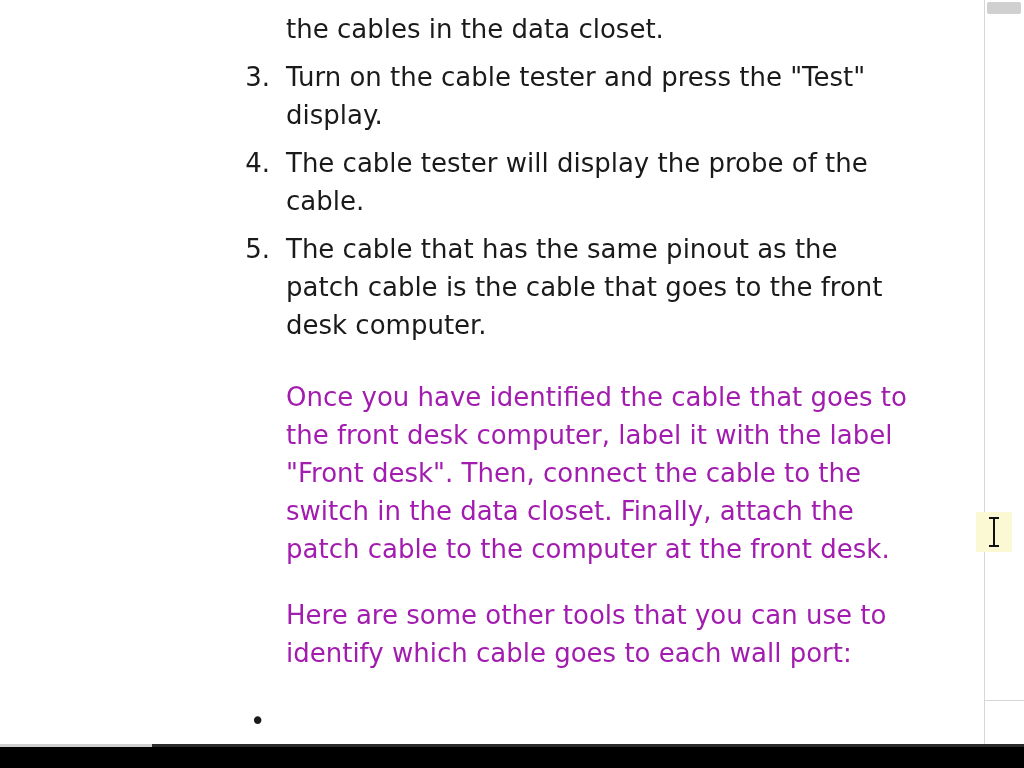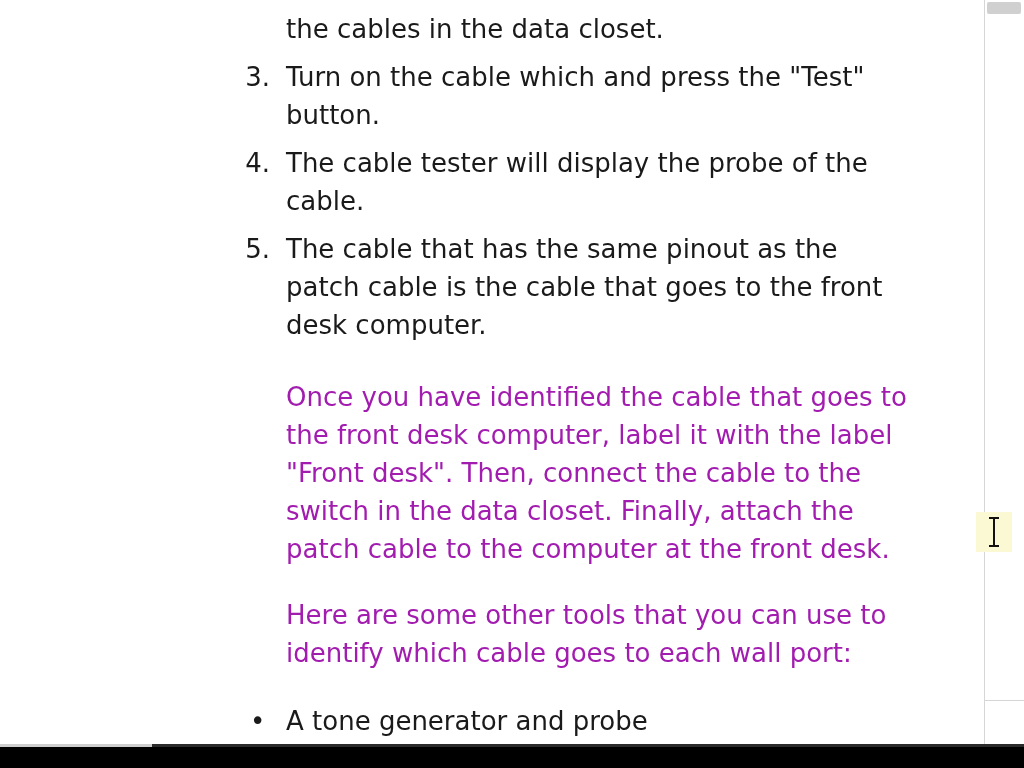--- a/index.html
+++ b/index.html
@@ -180,40 +180,39 @@
 
 <div id="page">
 
   <div class="doc-body">
 
     <div class="top-clip">the cables in the data closet.</div>
 
     <ol class="numbered" style="position:absolute; left:0; top:58px; width:980px;">
       <li>
         <span class="marker">3.</span>
-        <span class="item-text">Turn on the cable which and press the "Test" button.</span>
+        <span class="item-text">Turn on the cable tester and press the "Test" display.</span>
       </li>
       <li>
         <span class="marker">4.</span>
         <span class="item-text">The cable tester will display the probe of the cable.</span>
       </li>
       <li>
         <span class="marker">5.</span>
         <span class="item-text">The cable that has the same pinout as the patch cable is the cable that goes to the front desk computer.</span>
       </li>
     </ol>
 
     <p class="block para" style="top:378px;">Once you have identified the cable that goes to the front desk computer, label it with the label "Front desk". Then, connect the cable to the switch in the data closet. Finally, attach the patch cable to the computer at the front desk.</p>
 
     <p class="block para" style="top:596px;">Here are some other tools that you can use to identify which cable goes to each wall port:</p>
 
     <ul class="bulleted" style="position:absolute; left:0; top:702px; width:980px;">
       <li>
         <span class="bullet">•</span>
-        <span>A tone generator and probe</span>
       </li>
     </ul>
 
   </div>
 
   <div class="scroll-track">
     <div class="scroll-thumb"></div>
   </div>
   <div class="scroll-divider"></div>
 

